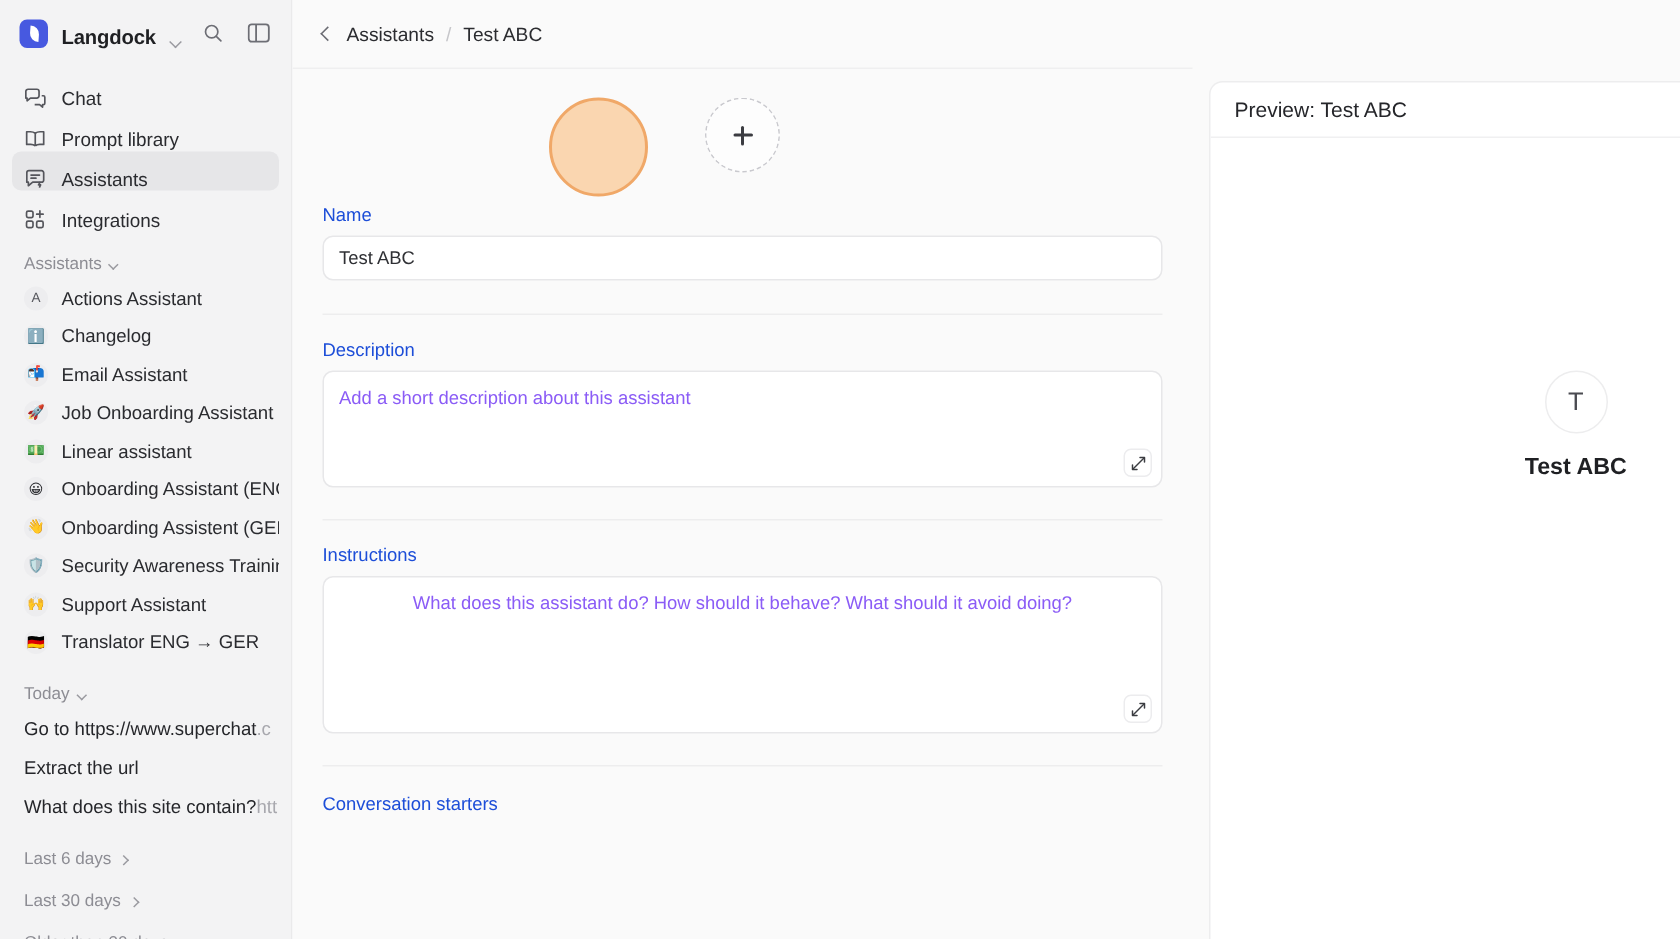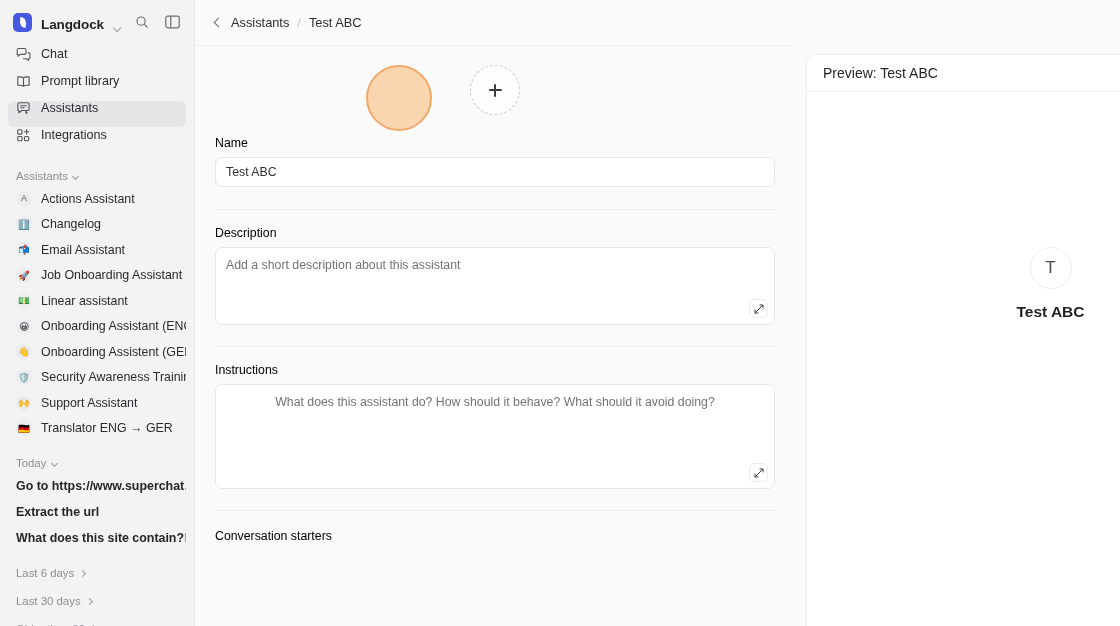--- a/index.html
+++ b/index.html
@@ -41,21 +41,21 @@
     content: ""; position: absolute; left: 1px; top: 2px;
     width: 5px; height: 5px;
     border-right: 1.2px solid #9a9aa0; border-bottom: 1.2px solid #9a9aa0;
     transform: rotate(45deg);
   }
   .sb-icn { width: 22px; height: 22px; display: flex; align-items: center; justify-content: center; cursor: pointer; border-radius: 5px; }
   .sb-icn svg { display: block; }
 
   .nav { padding: 3px 8px 0 8px; }
   .nav-item {
-    display: flex; align-items: flex-start; gap: 10px;
+    display: flex; align-items: flex-end; gap: 10px;
     height: 26px; padding: 0 8px; margin-bottom: 1px;
     border-radius: 6px; cursor: pointer;
     font-size: 12.6px; color: #2a2b2f;
   }
   .nav-item.active { background: #e6e6e8; }
   .nav-ic { width: 15px; height: 15px; display:flex; align-items:center; justify-content:center; flex: 0 0 auto; }
 
   .group-head {
     display: flex; align-items: center; gap: 5px;
     padding: 0 16px; margin-top: 16px; margin-bottom: 4px;
@@ -79,21 +79,21 @@
   }
   .aemoji {
     width: 16px; height: 16px; border-radius: 50%;
     background: #ededef; flex: 0 0 auto;
     display: flex; align-items: center; justify-content: center;
     font-size: 9.5px; line-height: 1;
     font-family: "DejaVu Sans", sans-serif;
   }
   .aemoji.letter { font-size: 9px; color: #55565c; font-family: "Liberation Sans", sans-serif; }
 
-  .hlist { padding: 0 8px; font-weight: bold; }
+  .hlist { padding: 0 8px; }
   .hrow {
     height: 26px; padding: 0 8px; border-radius: 6px;
     display: flex; align-items: center; cursor: pointer;
     white-space: nowrap; overflow: hidden;
     font-size: 12.4px; color: #25262a;
   }
   .hrow .dim { color: #a8a8ae; }
 
   
   .main {
@@ -143,34 +143,34 @@
   .add-avatar::after { width: 1.8px; height: 13px; }
 
   .drag-ghost {
     position: absolute; left: 171px; top: 65px;
     width: 66px; height: 66px; border-radius: 50%;
     background: #fad6b0; border: 2px solid #f0a868;
     pointer-events: none; z-index: 30;
   }
 
   .field { padding-top: 2px; }
-  .flabel { font-size: 12.3px; color: #000000; margin-bottom: 7px; }
+  .flabel { font-size: 12.3px; color: #1d4ed8; margin-bottom: 7px; }
   .input-box {
     height: 30px; background: #ffffff;
     border: 1px solid #e7e7e9; border-radius: 7px;
     display: flex; align-items: center; padding: 0 10px;
     font-size: 12.3px; color: #2f3034; cursor: text;
   }
   .ta-box {
     background: #ffffff; border: 1px solid #e7e7e9; border-radius: 7px;
     padding: 9px 10px; position: relative; cursor: text;
   }
   .ta-box.small { height: 78px; }
   .ta-box.large { height: 105px; text-align: center; }
-  .ta-ph { font-size: 12.3px; color: #737373; line-height: 1.4; }
+  .ta-ph { font-size: 12.3px; color: #8b5cf6; line-height: 1.4; }
   .expand-btn {
     position: absolute; right: 6px; bottom: 6px;
     width: 19px; height: 19px; border-radius: 5px;
     border: 1px solid #ececee; background: #fff;
     display: flex; align-items: center; justify-content: center; cursor: pointer;
   }
   .divider { height: 1px; background: #ededee; margin: 21px 0 0 0; }
 
   
   .preview {

